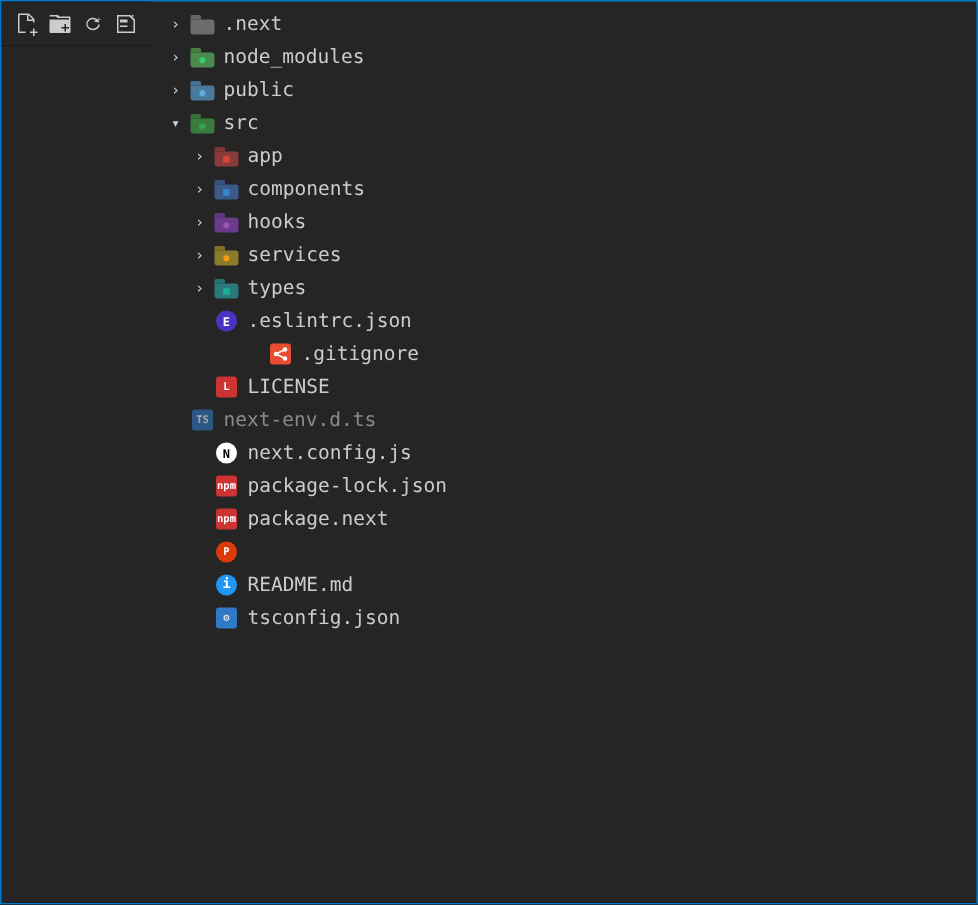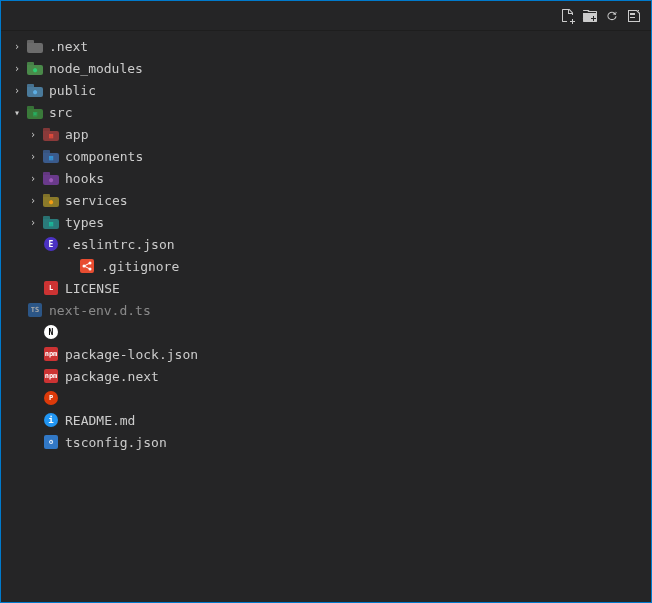--- a/index.html
+++ b/index.html
@@ -11,21 +11,21 @@
       font-size: 13px;
       color: #cccccc;
       overflow: hidden;
     }
     .explorer-container {
       width: 100%;
       height: 100%;
       background: #252526;
       border: 1px solid #007acc;
       display: flex;
-      flex-direction: column;
+      flex-direction: row;
     }
     .title-bar {
       display: flex;
       align-items: center;
       justify-content: space-between;
       padding: 4px 8px;
       background: #252526;
       border-bottom: 1px solid #1e1e1e;
       height: 30px;
     }
@@ -266,20 +266,21 @@
         <span class="file-icon">
           <div style="width:14px;height:14px;border-radius:2px;background:#3178c6;display:flex;align-items:center;justify-content:center;font-size:7px;color:white;font-weight:bold;">TS</div>
         </span>
         <span class="item-label">next-env.d.ts</span>
       </div>
       <div class="tree-item" style="padding-left: 24px;">
         <span class="chevron-empty"></span>
         <span class="file-icon">
           <div style="width:14px;height:14px;border-radius:50%;background:#ffffff;display:flex;align-items:center;justify-content:center;font-size:8px;color:#000;font-weight:bold;">N</div>
         </span>
+        <span class="item-label">next.config.js</span>
       </div>
       <div class="tree-item" style="padding-left: 24px;">
         <span class="chevron-empty"></span>
         <span class="file-icon">
           <div style="width:14px;height:14px;border-radius:2px;background:#cc3333;display:flex;align-items:center;justify-content:center;font-size:7px;color:white;font-weight:bold;">npm</div>
         </span>
         <span class="item-label">package-lock.json</span>
       </div>
       <div class="tree-item" style="padding-left: 24px;">
         <span class="chevron-empty"></span>

